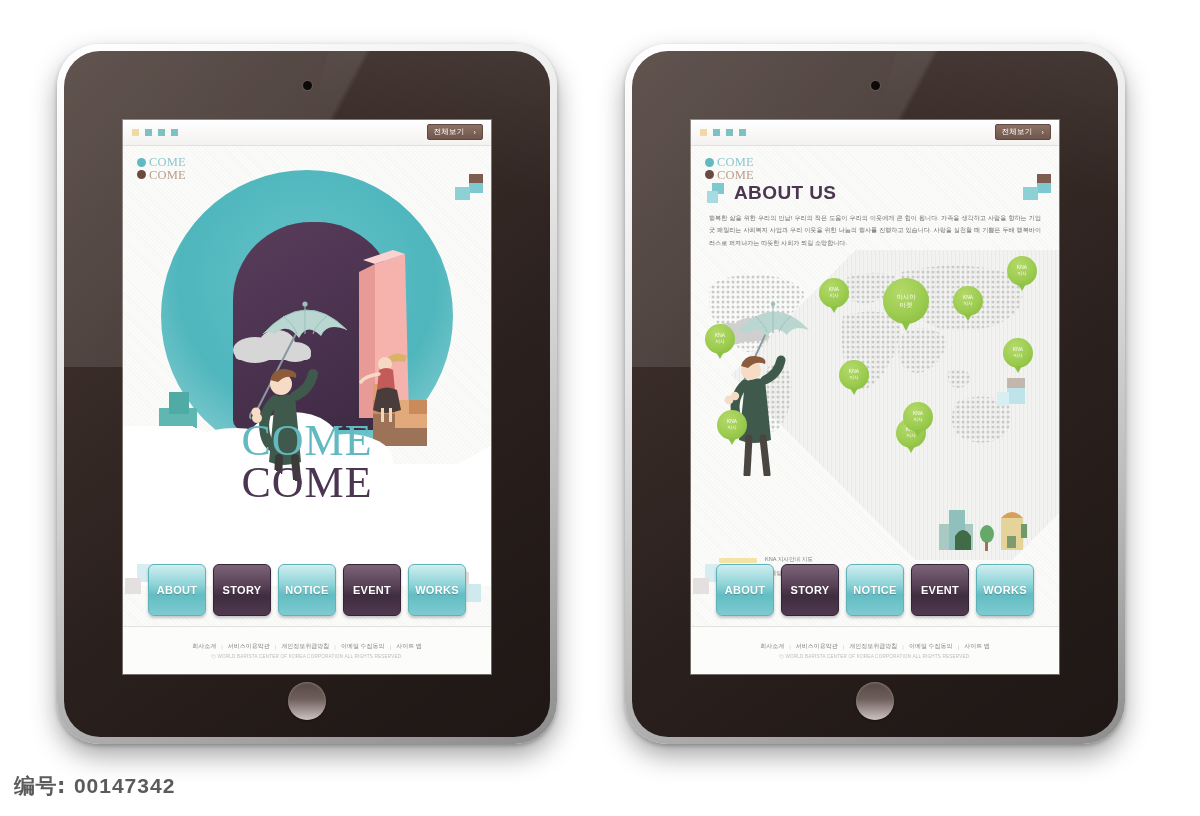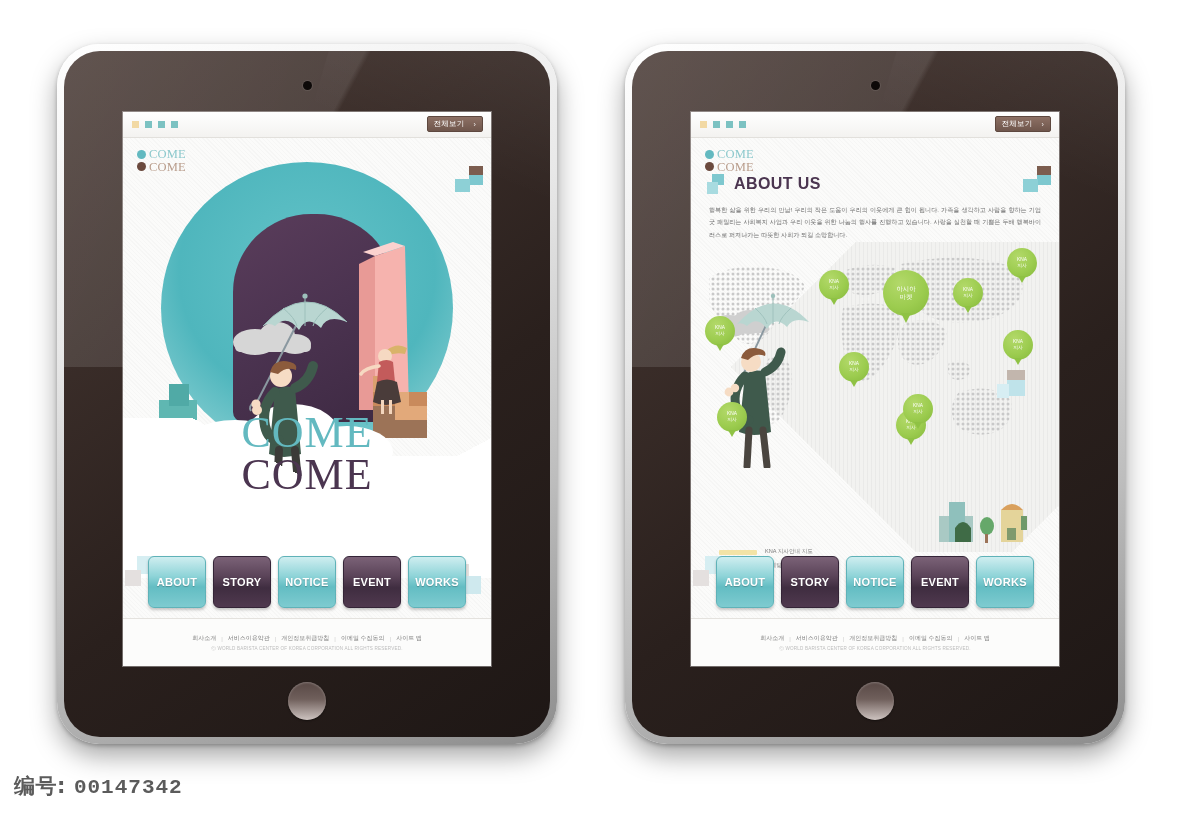--- a/index.html
+++ b/index.html
@@ -46,21 +46,21 @@
   }
   .home-btn{
     position:absolute; left:50%; bottom:24px; width:38px; height:38px; margin-left:-19px;
     border-radius:50%;
     background:linear-gradient(180deg,#584845 0%,#6f5f5b 45%,#cdc3c0 100%);
     box-shadow:inset 0 1px 2px rgba(255,255,255,.25), 0 1px 2px rgba(0,0,0,.4);
   }
 
   
   .screen{
-    position:absolute; left:66px; top:68px; width:368px; height:554px;
+    position:absolute; left:66px; top:76px; width:368px; height:554px;
     background:#fbfbfa; overflow:hidden;
     box-shadow:0 0 0 1px rgba(255,255,255,.35);
   }
   .screen::after{
     content:""; position:absolute; inset:0; pointer-events:none;
     background-image:repeating-linear-gradient(45deg, rgba(0,0,0,.018) 0 1px, rgba(0,0,0,0) 1px 3px);
   }
 
   
   .topbar{
@@ -136,21 +136,21 @@
     position:absolute; left:0; right:0; bottom:0; height:48px;
     border-top:1px solid #e4e2de; background:#fcfcfb;
     display:flex; flex-direction:column; align-items:center; justify-content:center; gap:3px; z-index:7;
   }
   .footlinks{ display:flex; align-items:center; gap:5px; font-size:6px; color:#7d7d7d; }
   .footlinks .sep{ color:#cfcfcf; }
   .copyright{ font-size:4.6px; color:#bdbdbd; letter-spacing:.2px; }
 
   
   .about-head{ position:absolute; left:16px; top:62px; z-index:6; display:flex; align-items:center; gap:7px; }
-  .about-title{ font-size:16px; font-weight:bold; color:#4b3550; letter-spacing:.4px; }
+  .about-title{ font-size:19px; font-weight:bold; color:#4b3550; letter-spacing:.4px; }
   .about-copy{
     position:absolute; left:18px; right:18px; top:92px; z-index:6;
     font-size:6.1px; line-height:2.05; color:#6d6d6d; text-align:justify;
   }
 
   
   .mapwrap{ position:absolute; left:0; top:130px; width:368px; height:310px; z-index:3; overflow:hidden; }
   .map-diag{
     position:absolute; right:-70px; top:-40px; width:330px; height:330px;
     background:repeating-linear-gradient(45deg, rgba(0,0,0,.035) 0 1px, rgba(0,0,0,0) 1px 4px), #f2f2f0;
@@ -173,21 +173,21 @@
   .legend{ position:absolute; left:28px; bottom:96px; z-index:7; display:flex; flex-direction:column; gap:6px; }
   .leg-row{ display:flex; align-items:center; gap:8px; font-size:5.6px; color:#7a7a7a; }
   .leg-bar{ width:38px; height:5px; border-radius:1px; }
 
   
   .watermark{
     position:absolute; left:14px; bottom:16px; display:flex; align-items:baseline; gap:8px;
     color:#5b5b5b; font-size:21px; font-weight:bold; letter-spacing:.5px;
   }
   .watermark .cn{ font-family:"DejaVu Sans", sans-serif; }
-  .watermark .num{ font-family:Liberation Mono, monospace; letter-spacing:1px; }
+  .watermark .num{ font-family:Liberation Sans, sans-serif; letter-spacing:1px; }
 </style>
 </head>
 <body>
 
 <div id="stage">
 
   <div class="tablet t1">
     <div class="tab-outer"></div>
     <div class="tab-body">
       <div class="tab-gloss"></div>

